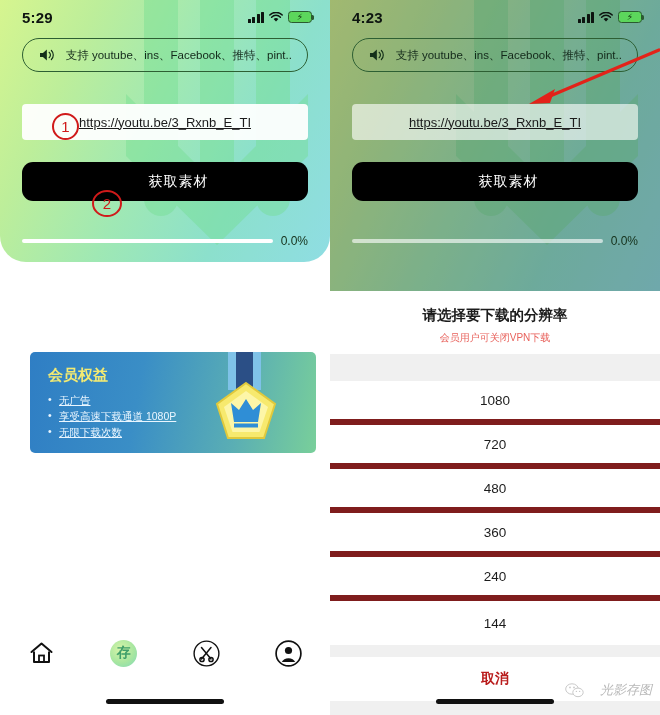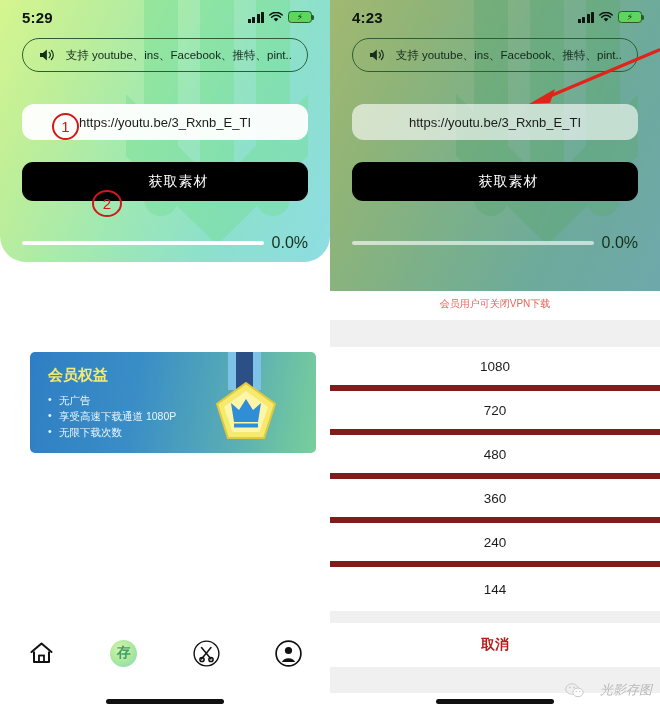--- a/index.html
+++ b/index.html
@@ -51,62 +51,62 @@
     position: relative; z-index: 3;
     margin: 4px 22px 0 22px; height: 34px; border: 1.6px solid #2d5f33;
     border-radius: 18px; display: flex; align-items: center; gap: 10px;
     padding: 0 16px; color: #14301a;
   }
   .pill .txt { font-size: 11.5px; white-space: nowrap; overflow: hidden; color:#13291a; }
 
   
   .urlfield {
     position: relative; z-index: 3;
-    margin: 32px 22px 0 22px; height: 36px; border-radius: 12px;
+    margin: 32px 22px 0 22px; height: 36px; border-radius: 4px;
     background: rgba(255,255,255,.94); display: flex; align-items: center;
-    justify-content: center; color: #1b1b1b; font-size: 13px;
+    justify-content: center; color: #1b1b1b; font-size: 13px; text-decoration: underline;
   }
   .phone.right .urlfield { background: rgba(255,255,255,.62); }
 
   
   .getbtn {
     position: relative; z-index: 3;
     margin: 22px 22px 0 22px; height: 39px; border-radius: 11px;
     background: #000; color: #fff; display: flex; align-items: center;
     justify-content: center; font-size: 14px; letter-spacing: 1px; padding-left: 27px;
   }
 
   
   .progwrap {
     position: relative; z-index: 3;
     margin: 33px 22px 0 22px; display: flex; align-items: center; gap: 8px;
   }
   .track { flex: 1; height: 4.5px; border-radius: 3px; background: #ffffff; }
   .phone.right .track { background: rgba(255,255,255,.62); }
-  .pct { font-size: 16px; color: #14301a; font-weight: 500; }
+  .pct { font-size: 12px; color: #14301a; font-weight: 500; }
 
   
   .anno {
     position: absolute; z-index: 9; border: 2px solid #d01a1a; color: #d01a1a;
     border-radius: 50%; display: flex; align-items: center; justify-content: center;
     font-size: 15px; font-weight: 500; background: transparent;
   }
   .anno.one { left: 52px; top: 113px; width: 27px; height: 27px; }
   .anno.two { left: 92px; top: 190px; width: 30px; height: 27px; }
 
   
   .vipcard {
     position: absolute; left: 30px; top: 352px; width: 286px; height: 101px;
     border-radius: 5px; overflow: hidden;
     background: linear-gradient(100deg, #2f7ec4 0%, #3a8ec6 38%, #5aaeb4 72%, #79cf9a 100%);
     color: #fff;
   }
   .vip-title { position: absolute; left: 18px; top: 14px; font-size: 15px; font-weight: 700; color: #f3ea72; }
   .vip-list { position: absolute; left: 18px; top: 40px; list-style: none; }
-  .vip-list li { font-size: 10.5px; line-height: 16px; color: #eaf6ff; position: relative; padding-left: 11px; }
+  .vip-list li { font-size: 10.5px; line-height: 16px; color: #eaf6ff; position: relative; padding-left: 11px; text-decoration: underline; }
   .vip-list li:before { content: "•"; position: absolute; left: 0; top: -1px; color: #eaf6ff; }
   .ribbon { position: absolute; left: 206px; top: 0; width: 17px; height: 42px; background: #2b4f86; }
   .ribbon:before { content:""; position:absolute; left:-8px; top:0; width:8px; height:38px; background:#7fc2e8; }
   .ribbon:after  { content:""; position:absolute; left:17px; top:0; width:8px; height:38px; background:#7fc2e8; }
   .medal { position: absolute; left: 184px; top: 28px; }
 
   
   .tabbar {
     position: absolute; left: 0; bottom: 34px; width: 330px; height: 56px;
     display: flex; align-items: center; justify-content: space-around; background: #fff;
@@ -303,20 +303,21 @@
       <div class="urlfield">https://youtu.be/3_Rxnb_E_TI</div>
       <div class="getbtn">获取素材</div>
 
       <div class="progwrap">
         <div class="track"></div>
         <div class="pct">0.0%</div>
       </div>
     </div>
 
     <div class="sheet">
+      <div class="sheet-title">请选择要下载的分辨率</div>
       <div class="sheet-sub">会员用户可关闭VPN下载</div>
       <div class="gap"></div>
       <div class="reslist">
         <div class="resrow">1080</div>
         <div class="resrow">720</div>
         <div class="resrow">480</div>
         <div class="resrow">360</div>
         <div class="resrow">240</div>
         <div class="resrow">144</div>
       </div>

